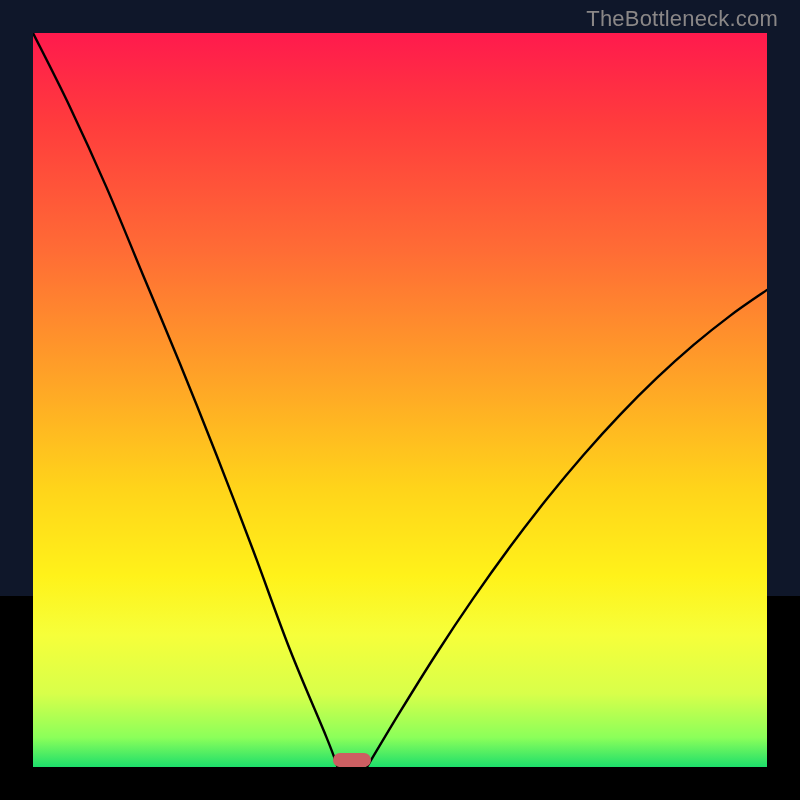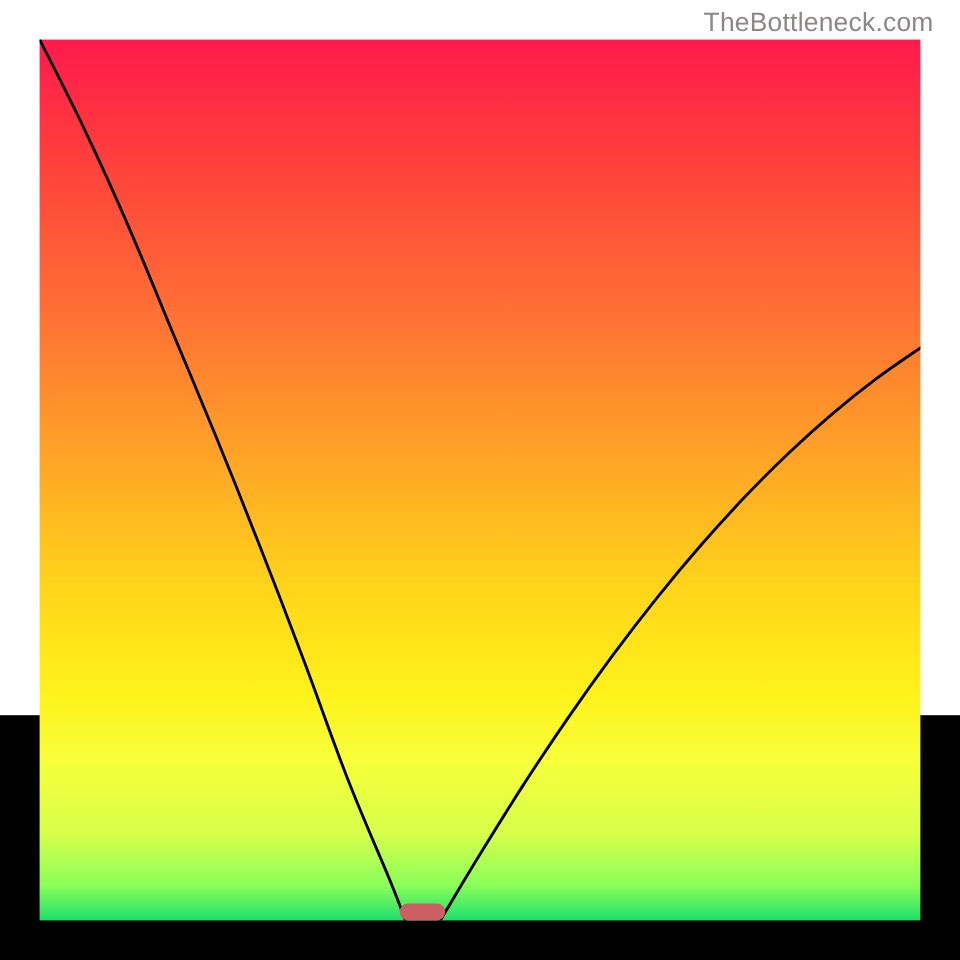--- a/index.html
+++ b/index.html
@@ -10,21 +10,21 @@
     background: #000;
     overflow: hidden;
     font-family: Arial, Helvetica, sans-serif;
   }
   .frame {
     position: absolute;
     top: 0;
     left: 0;
     width: 800px;
     height: 596px;
-    background: #ffffff;
+    background: #0f172a;
   }
   .plot {
     position: absolute;
     top: 33px;
     left: 33px;
     width: 734px;
     height: 734px;
     
     background: linear-gradient(
       to bottom,

